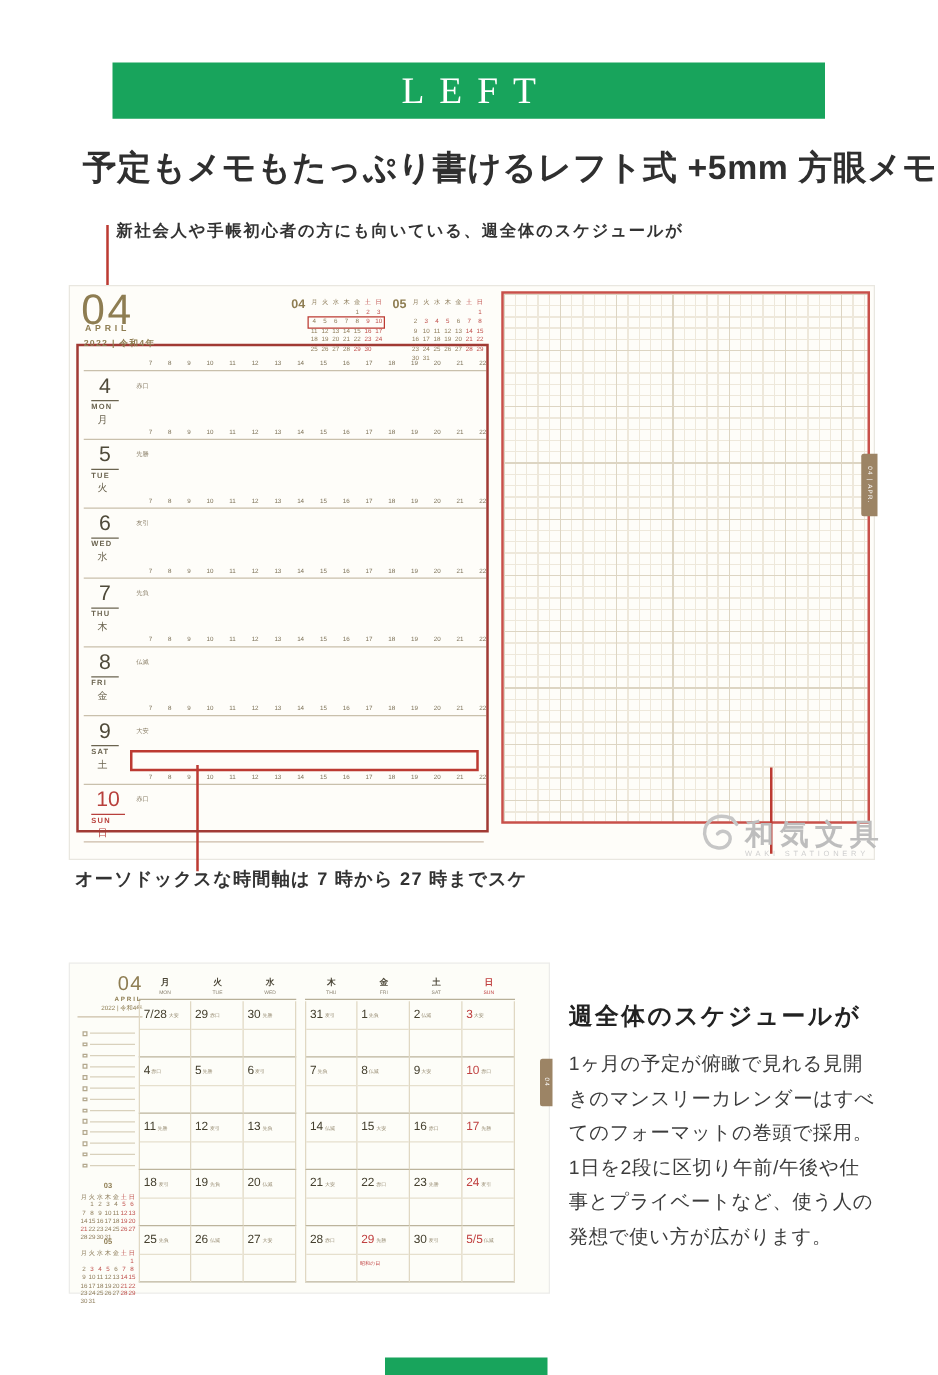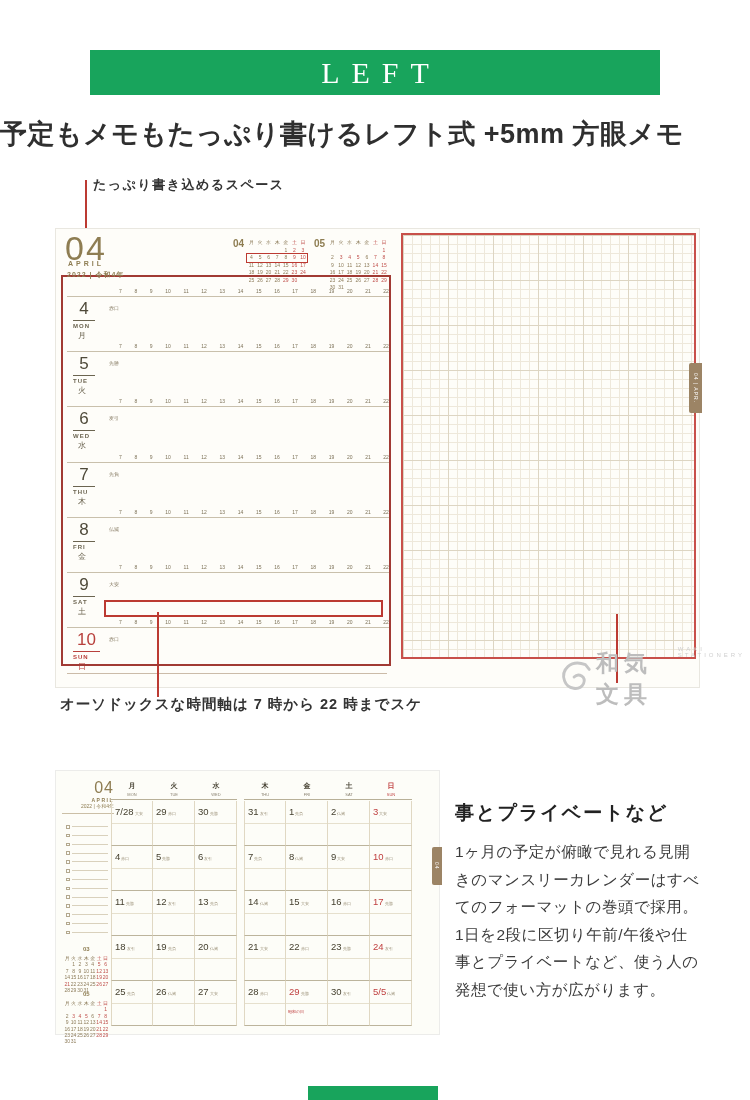--- a/index.html
+++ b/index.html
@@ -3,21 +3,21 @@
 <meta charset="utf-8">
 <style>
   html,body{margin:0;padding:0;background:#fff;}
   .page{position:relative;width:750px;height:1100px;overflow:hidden;background:#fff;
         font-family:"Liberation Sans","DejaVu Sans",sans-serif;color:#333;}
   
   .banner{position:absolute;left:90px;top:50px;width:570px;height:45px;background:var(--green,#18a45c);
           display:flex;align-items:center;justify-content:center;}
   .banner span{font-family:"Liberation Serif","DejaVu Serif",serif;font-size:30px;color:#fff;letter-spacing:12px;padding-left:12px;}
   
-  .headline{position:absolute;left:0;top:116px;width:750px;text-align:left;font-size:27px;
+  .headline{position:absolute;left:0;top:116px;width:750px;text-align:right;font-size:27px;
             font-weight:bold;color:#2f2f2f;letter-spacing:0.5px;margin:0;}
   
   .annotation{position:absolute;left:93px;top:172px;font-size:13px;font-weight:600;color:#333;
               letter-spacing:1.5px;line-height:26px;}
   .vline{position:absolute;width:2px;background:var(--redacc,#bc3a32);}
   .ann-line{left:85px;top:180px;height:100px;}
   
   .img1{position:absolute;left:55px;top:228px;width:645px;height:460px;background:#fefdf9;
         border:1px solid #e9e7e0;box-sizing:border-box;}
   .w-month{position:absolute;left:9px;top:0px;font-size:34px;color:#8e7d52;letter-spacing:2px;}
@@ -61,21 +61,21 @@
        color:#fff;writing-mode:vertical-rl;font-size:5px;letter-spacing:1px;border-radius:2px 0 0 2px;}
   .w-tab{left:633px;top:134px;width:13px;height:50px;}
   
   .conn-left{left:157px;top:612px;height:85px;}
   .conn-right{left:616px;top:614px;height:69px;}
   .caption{position:absolute;font-size:14.5px;font-weight:600;color:#333;letter-spacing:1px;line-height:28px;}
   .cap-left{left:60px;top:690px;width:395px;}
   .cap-right{left:455px;top:690px;width:280px;}
   
   .watermark{position:absolute;left:556px;top:648px;display:flex;align-items:center;gap:2px;z-index:5;}
-  .wm-text{display:flex;flex-direction:row;justify-content:flex-end;}
+  .wm-text{display:flex;flex-direction:column;justify-content:flex-end;}
   .wm-name{font-size:23px;color:#bdbdbd;letter-spacing:5px;font-weight:bold;}
   .wm-sub{font-size:6px;color:#cfcfcf;letter-spacing:3px;margin-top:-2px;}
   
   .img2{position:absolute;left:55px;top:770px;width:385px;height:265px;background:#fdfdf8;
         border:1px solid #ececea;box-sizing:border-box;}
   .m-head{position:absolute;left:6px;top:8px;width:52px;text-align:right;color:#8e7d52;}
   .m-head .m-num{font-size:16px;letter-spacing:1px;}
   .m-head .m-name{font-size:5px;font-weight:bold;letter-spacing:1.5px;}
   .m-head .m-year{font-size:5px;}
   .m-headline{position:absolute;left:6px;top:42px;width:52px;height:1px;background:#cbbfa6;}
@@ -109,21 +109,21 @@
 <div class="page">
 
   <div class="banner">
     <span>LEFT</span>
   </div>
 
   <h1 class="headline">予定もメモもたっぷり書けるレフト式 +5mm 方眼メモ</h1>
 
   <div class="vline ann-line"></div>
   <div class="annotation">
-    <div>たっぷり書き込めるスペース</div>
+    <div>新社会人や手帳初心者の方にも向いている、週全体のスケジュールが</div>
   </div>
 
   <div class="img1">
     <div class="w-month">04</div>
     <div class="w-april">APRIL</div>
     <div class="w-year">2022 | 令和4年</div>
     <div id="w-minis">
         <div class="mini" style="left: 177px; top: 10px;">
           <div class="mlabel">04</div>
           <div class="mgrid">
@@ -435,21 +435,21 @@
     <div class="grid-page"></div>
     <div class="tab w-tab">
       <span>04 | APR.</span>
     </div>
   </div>
 
   <div class="vline conn-left"></div>
   <div class="vline conn-right"></div>
 
   <div class="caption cap-left">
-    <div>オーソドックスな時間軸は 7 時から 22 時までスケ</div>
+    <div>オーソドックスな時間軸は 7 時から 27 時までスケ</div>
   </div>
   <div class="caption cap-right">
   </div>
 
   <div class="watermark">
     <span>
       <svg width="38" height="38" viewBox="0 0 40 40">
         <path d="M31 7 C15 1 5 13 9 24 C12 33 25 35 29 27 C32 20 24 15 19 20 M31 7 L35 12" fill="none" stroke="#c6c6c6" stroke-width="3" stroke-linecap="round"></path>
       </svg>
     </span>
@@ -714,21 +714,21 @@
         <div class="g-cell first" style="left: 188px; top: 210px;"><div class="num">28</div><div class="rk">赤口</div><div class="mid"></div></div>
         <div class="g-cell red" style="left: 230px; top: 210px;"><div class="num">29</div><div class="rk">先勝</div><div class="note">昭和の日</div><div class="mid"></div></div>
         <div class="g-cell" style="left: 272px; top: 210px;"><div class="num">30</div><div class="rk">友引</div><div class="mid"></div></div>
         <div class="g-cell red" style="left: 314px; top: 210px;"><div class="num">5/5</div><div class="rk">仏滅</div><div class="mid"></div></div>
       </div>
     <div class="tab m-tab">
       <span>04</span>
     </div>
   </div>
 
-  <div class="sec-title">事とプライベートなど</div>
+  <div class="sec-title">週全体のスケジュールが</div>
   <div class="sec-body" id="sec-body">
       <div>1ヶ月の予定が俯瞰で見れる見開</div>
       <div>きのマンスリーカレンダーはすべ</div>
       <div>てのフォーマットの巻頭で採用。</div>
       <div>1日を2段に区切り午前/午後や仕</div>
       <div>事とプライベートなど、使う人の</div>
       <div>発想で使い方が広がります。</div>
     </div>
 
   <div class="bottom-banner"></div>

